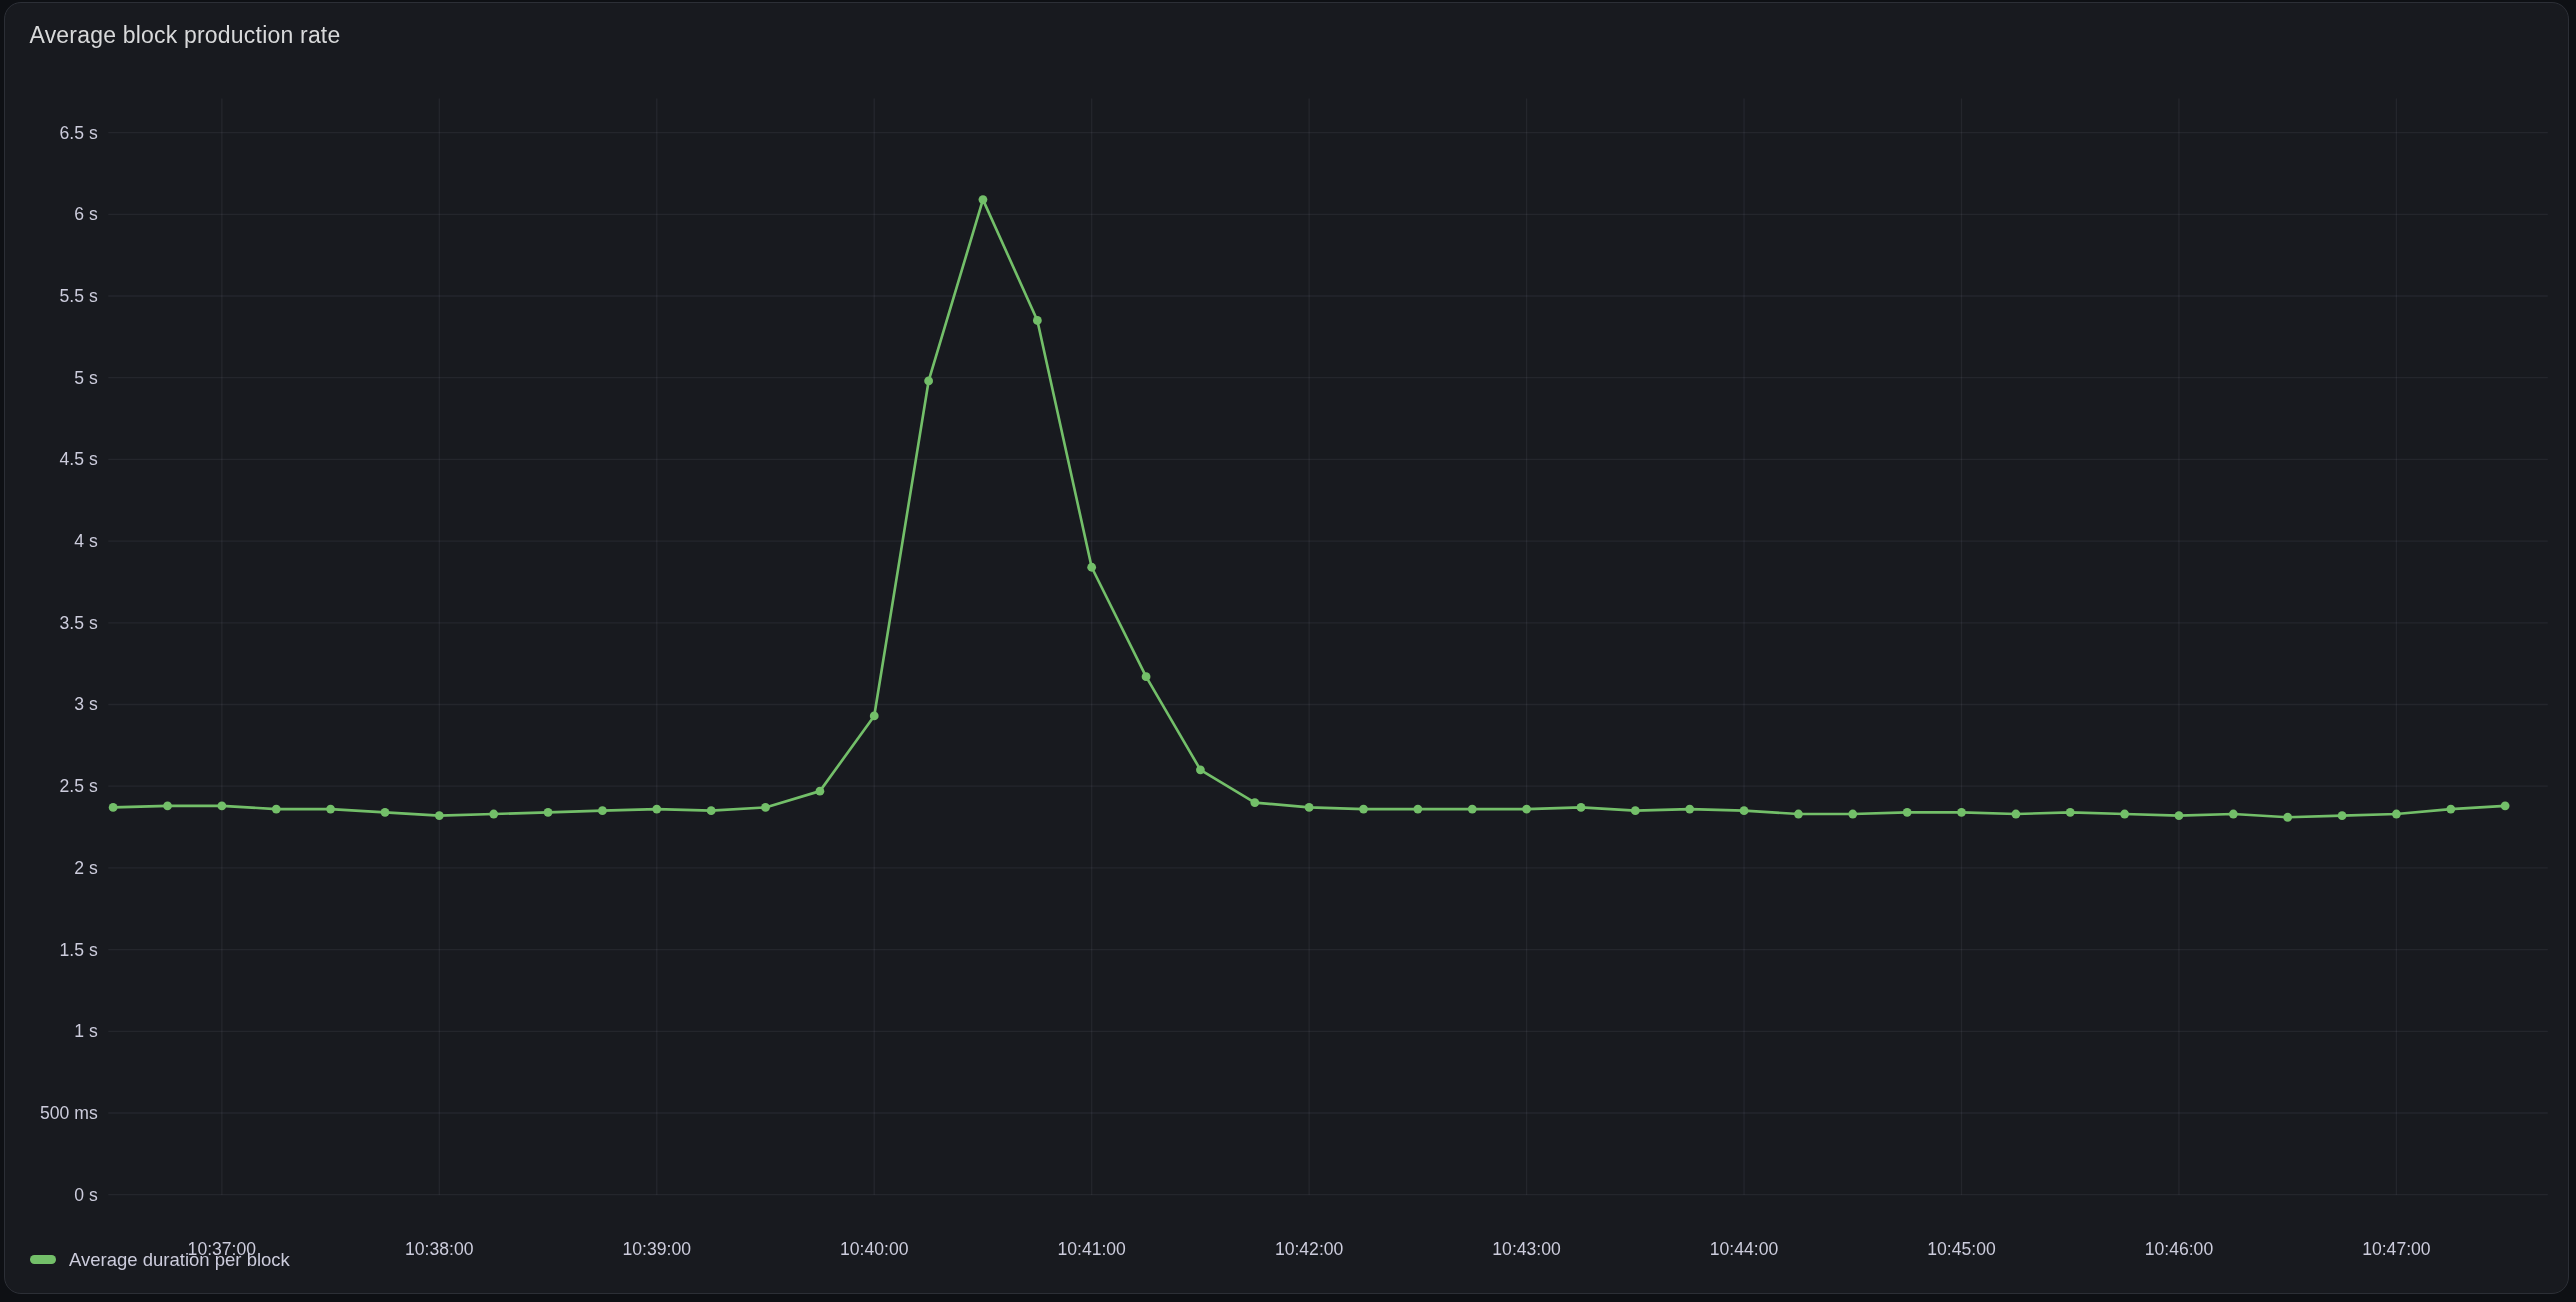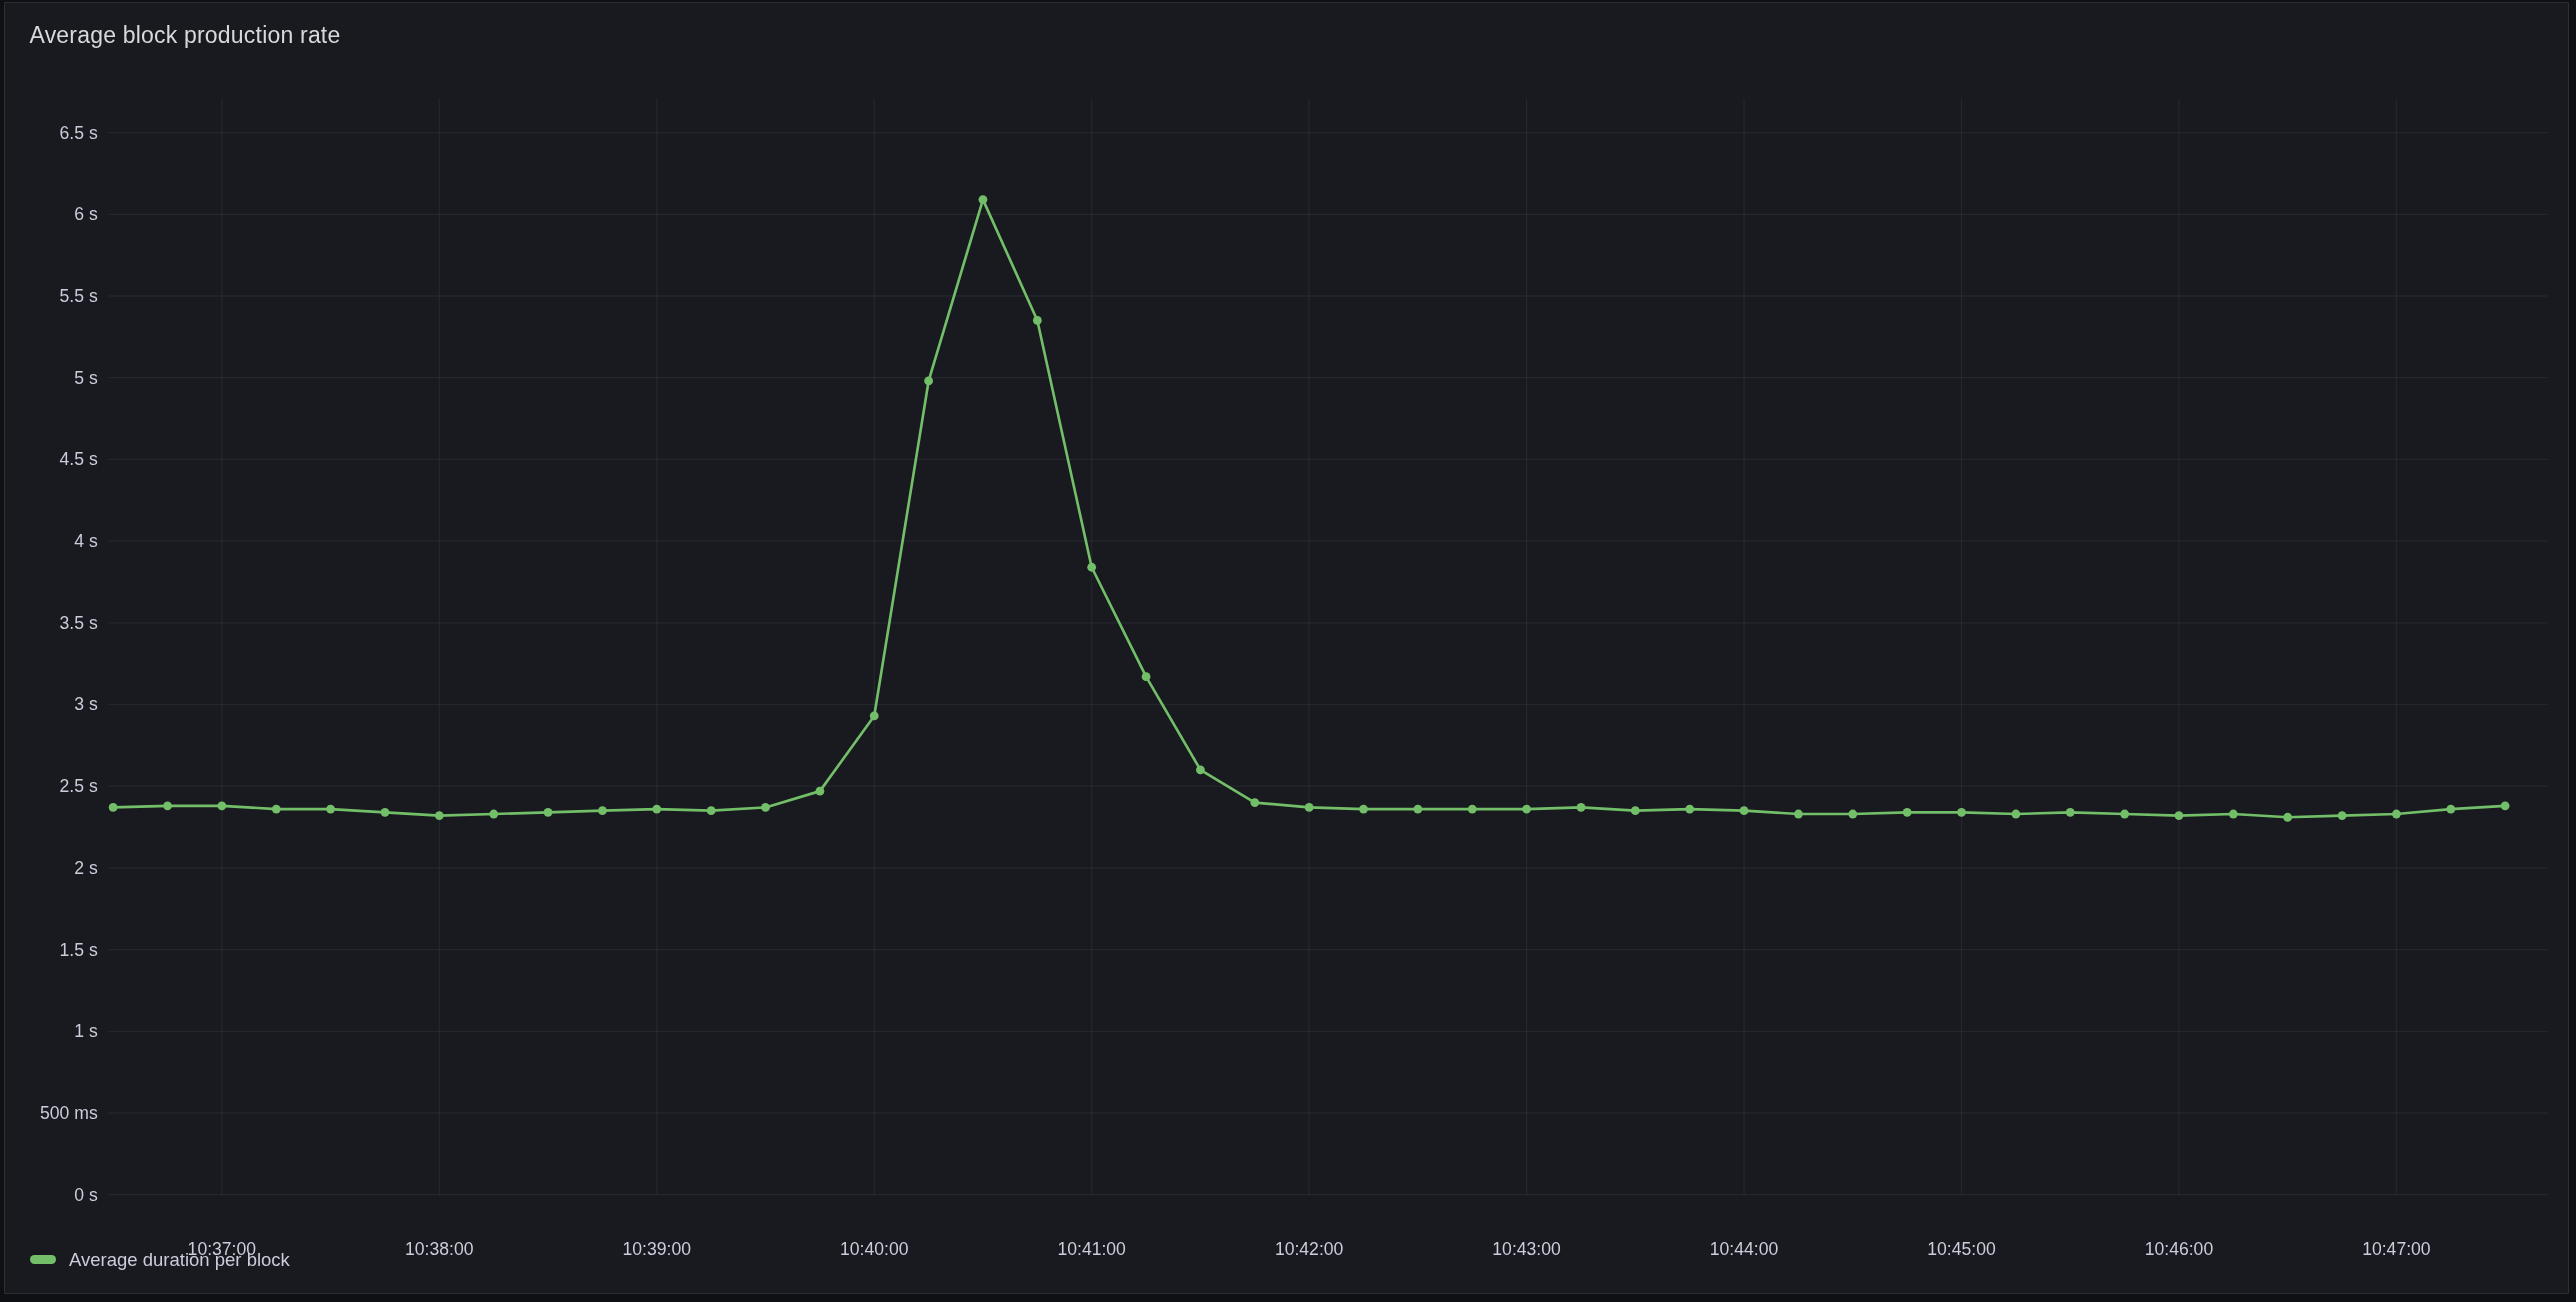--- a/index.html
+++ b/index.html
@@ -17,21 +17,21 @@
     background: var(--page-bg);
     font-family: "Liberation Sans", sans-serif;
     overflow: hidden;
     position: relative;
   }
   .panel {
     position: absolute;
     left: 3.5px; top: 1.8px; right: 7px; bottom: 8.8px;
     background: var(--panel-bg);
     border: 1.8px solid var(--panel-border);
-    border-radius: 1px;
+    border-radius: 17px;
     padding-left: 39px;
   }
   .panel-title {
     position: absolute;
     left: 25px; top: 19.4px;
     margin: 0;
     font-size: 23px;
     font-weight: 500;
     letter-spacing: 0.2px;
     color: var(--title-text);

